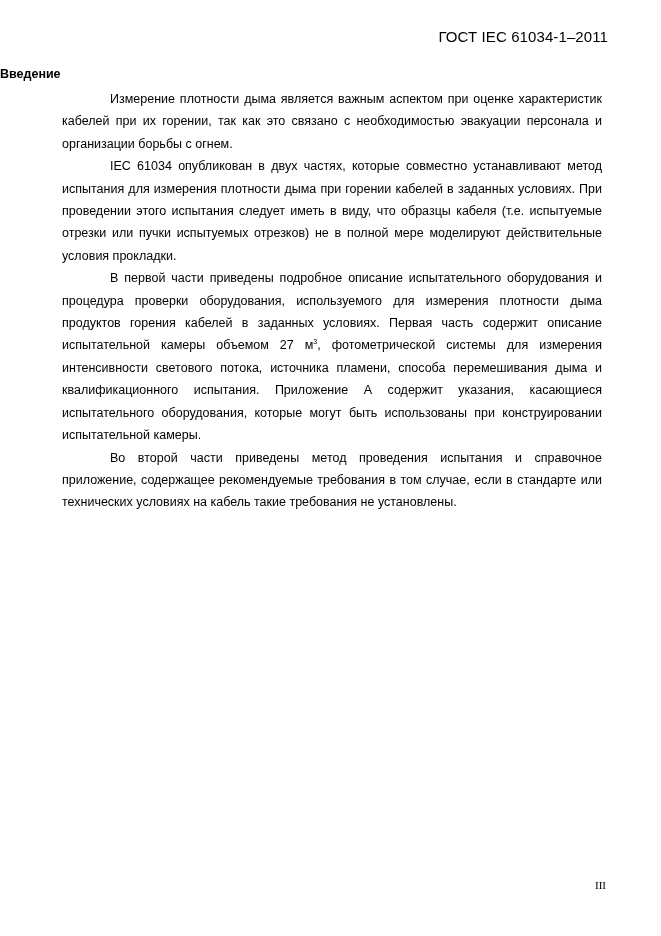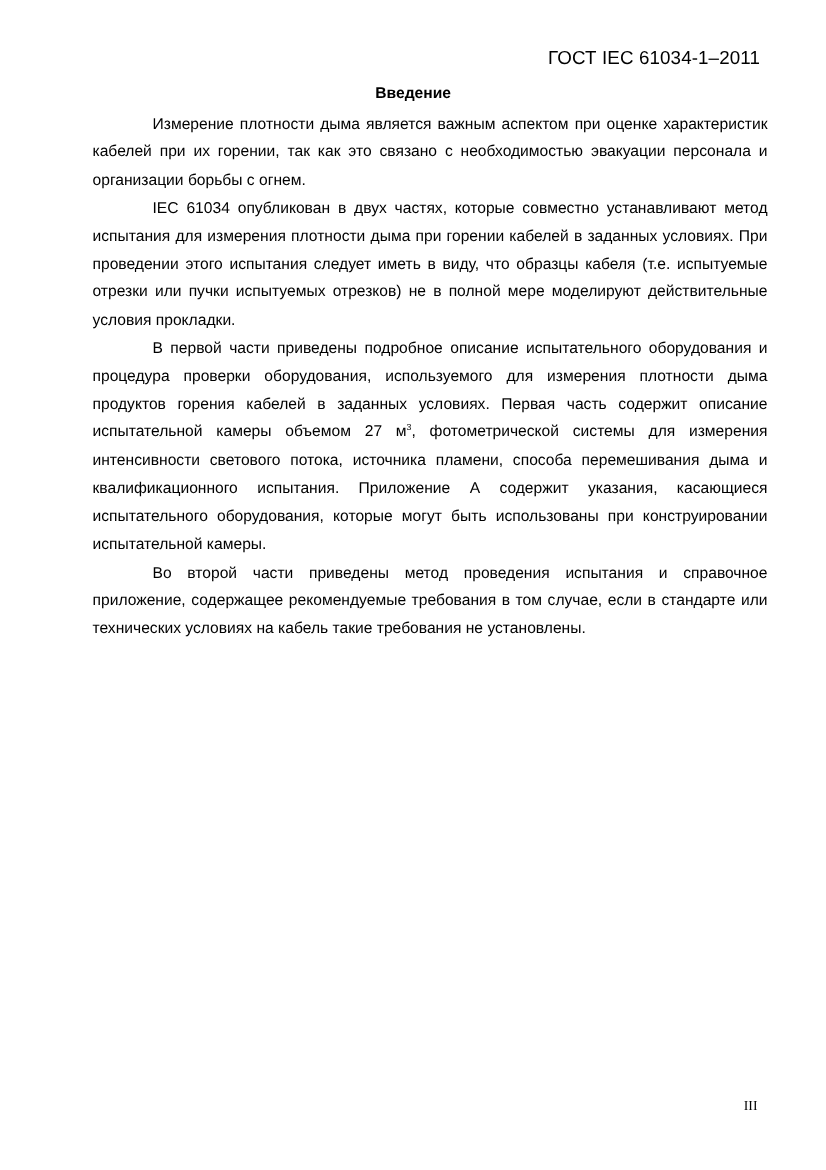--- a/index.html
+++ b/index.html
@@ -1,30 +1,30 @@
 <!DOCTYPE html>
 <html><head>
   <meta charset="utf-8">
   <style>
     html, body { margin: 0; padding: 0; background: #ffffff; }
     body {
       width: 661px; height: 936px; position: relative; overflow: hidden;
       font-family: "Liberation Sans", sans-serif; color: #000;
     }
     .header {
-      position: absolute; top: 38px; right: 53px;
+      position: absolute; top: 28px; right: 53px;
       font-size: 15px; letter-spacing: 0.1px; margin-left: 20px;
     }
     .title {
       position: absolute; top: 67px; left: 0; width: 100%;
-      text-align: center; font-weight: bold; font-size: 12.5px;
+      font-weight: bold; font-size: 12.5px;
     }
     .content {
       position: absolute; top: 88px; left: 62px; width: 540px;
-      font-size: 12.5px; line-height: 22.4px; margin-left: 12px;
+      font-size: 12.5px; line-height: 22.4px;
     }
     .para {
       margin: 0; text-align: justify; text-indent: 48px;
     }
     .para sup { font-size: 7px; line-height: 0; vertical-align: 5px; }
     .pagenum {
       position: absolute; top: 879px; left: 595px; font-size: 11px; font-family: Liberation Serif, serif;
     }
   </style>
 </head>

